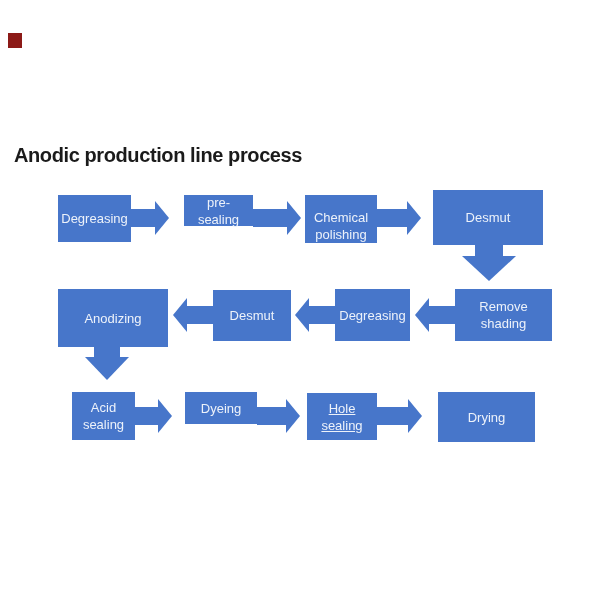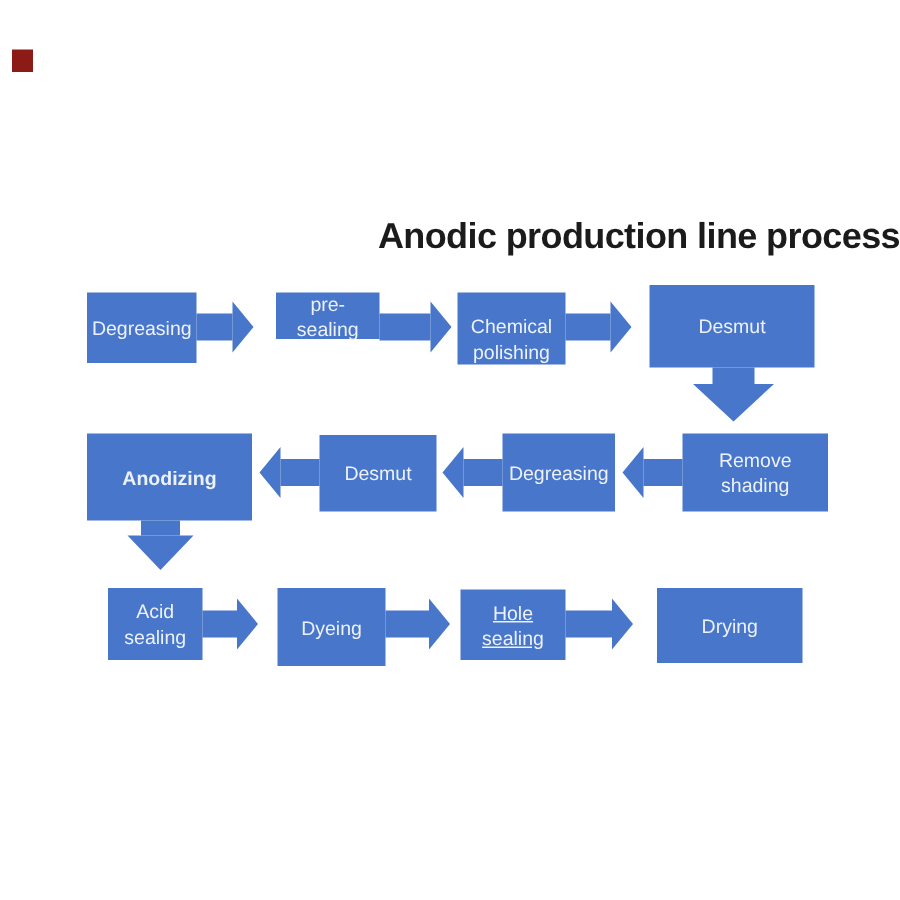--- a/index.html
+++ b/index.html
@@ -13,21 +13,21 @@
     font-family:"Liberation Sans", sans-serif;
     position:relative;overflow:hidden;
   }
   .canvas{position:absolute;inset:0;}
   .marker{
     position:absolute;left:8px;top:33px;width:14px;height:15px;
     background:#8C1A17;
   }
   .title{
     position:absolute;left:14px;right:0;top:144px;
-    text-align:right;font-size:24px;font-weight:bold;
+    text-align:left;font-size:20px;font-weight:bold;
     letter-spacing:-0.4px;color:var(--title);
   }
   .node{
     position:absolute;background:var(--blue);
     display:flex;flex-direction:column;justify-content:center;align-items:center;
     color:var(--text);font-size:13px;line-height:17px;text-align:center;
   }
   .node span{display:block;}
   .h-arrow{position:absolute;display:flex;align-items:center;height:34px;}
   .h-arrow .shaft{height:18px;flex:1;background:var(--blue);}
@@ -109,40 +109,40 @@
 
   <div class="node" style="left:213px;top:290px;width:78px;height:51px;">
     <span>Desmut</span>
   </div>
 
   <div class="h-arrow left" style="left:173px;top:298px;width:40px;">
     <div class="head"></div>
     <div class="shaft"></div>
   </div>
 
-  <div class="node" style="left:58px;top:289px;width:110px;height:58px;font-weight:bold;">
+  <div class="node" style="left:58px;top:289px;width:110px;height:58px;">
     <span>Anodizing</span>
   </div>
 
   <div class="v-arrow" style="left:85px;top:347px;width:44px;">
     <div class="shaft" style="width:26px;height:10px;"></div>
     <div class="head" style="border-left:22px solid transparent;border-right:22px solid transparent;border-top:23px solid var(--blue);"></div>
   </div>
 
   <div class="node" style="left:72px;top:392px;width:63px;height:48px;">
     <span>Acid</span>
     <span>sealing</span>
   </div>
 
   <div class="h-arrow right" style="left:135px;top:399px;width:37px;">
     <div class="shaft"></div>
     <div class="head"></div>
   </div>
 
-  <div class="node" style="left:185px;top:392px;width:72px;height:52px;">
+  <div class="node" style="left:185px;top:392px;width:72px;height:32px;">
     <span>Dyeing</span>
   </div>
 
   <div class="h-arrow right" style="left:257px;top:399px;width:43px;">
     <div class="shaft"></div>
     <div class="head"></div>
   </div>
 
   <div class="node" style="left:307px;top:393px;width:70px;height:47px;text-decoration:underline;">
     <span>Hole</span>

